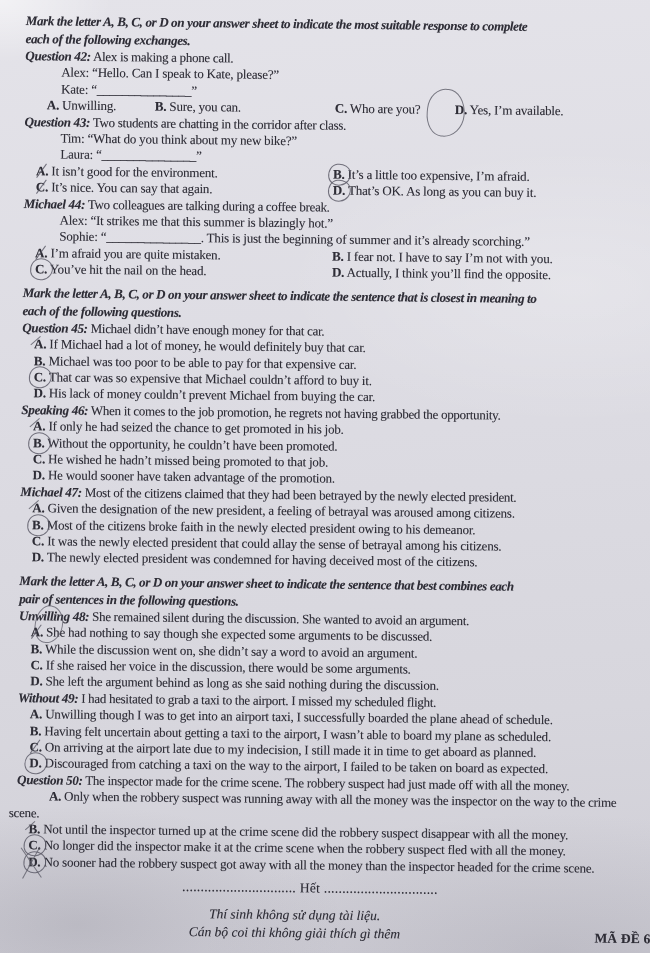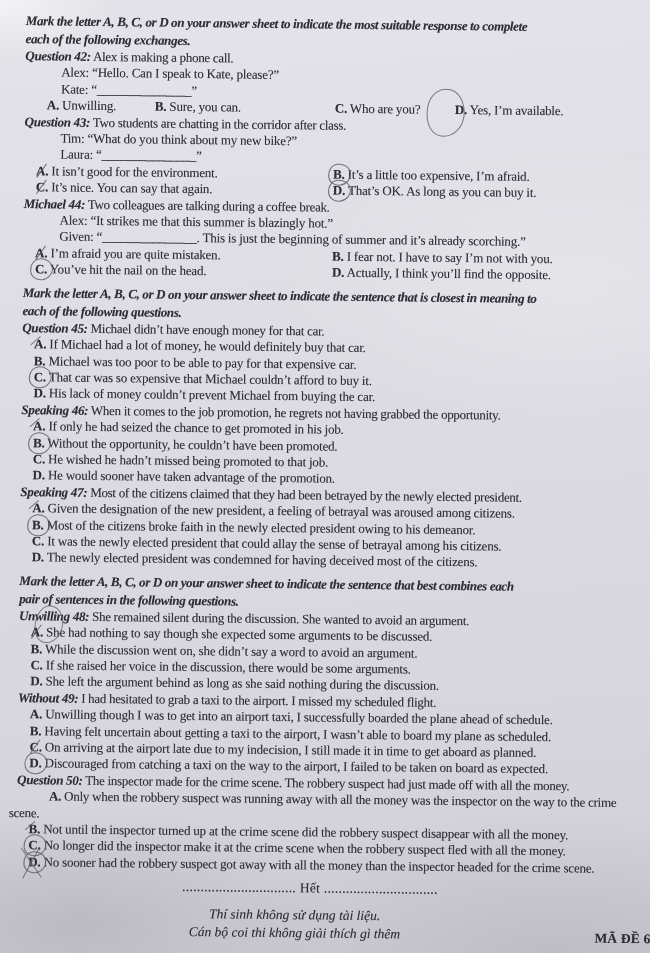--- a/index.html
+++ b/index.html
@@ -107,21 +107,21 @@
           <div class="opt-cols2">
             <div class="opt"><span class="letter mk-slash">A.</span> <span class="otext">It isn’t good for the environment.</span></div>
             <div class="opt"><span class="letter mk-circle">B.</span> <span class="otext">It’s a little too expensive, I’m afraid.</span></div>
             <div class="opt"><span class="letter mk-slash">C.</span> <span class="otext">It’s nice. You can say that again.</span></div>
             <div class="opt"><span class="letter mk-circle">D.</span> <span class="otext">That’s OK. As long as you can buy it.</span></div>
           </div>
         </div>
         <div class="q">
           <div class="qline"><span class="qlabel">Michael 44:</span> <span class="stem">Two colleagues are talking during a coffee break.</span></div>
           <div class="dline"><span class="speaker">Alex:</span> <span>“It strikes me that this summer is blazingly hot.”</span></div>
-          <div class="dline"><span class="speaker">Given:</span> <span>“_______________. This is just the beginning of summer and it’s already scorching.”</span></div>
+          <div class="dline"><span class="speaker">Sophie:</span> <span>“_______________. This is just the beginning of summer and it’s already scorching.”</span></div>
           <div class="opt-cols2">
             <div class="opt"><span class="letter mk-slash">A.</span> <span class="otext">I’m afraid you are quite mistaken.</span></div>
             <div class="opt"><span class="letter">B.</span> <span class="otext">I fear not. I have to say I’m not with you.</span></div>
             <div class="opt"><span class="letter mk-circle">C.</span> <span class="otext">You’ve hit the nail on the head.</span></div>
             <div class="opt"><span class="letter">D.</span> <span class="otext">Actually, I think you’ll find the opposite.</span></div>
           </div>
         </div>
       </div>
       <div class="section">
         <div class="instr-line">Mark the letter A, B, C, or D on your answer sheet to indicate the sentence that is closest in meaning to</div>
@@ -138,21 +138,21 @@
         <div class="q">
           <div class="qline"><span class="qlabel">Speaking 46:</span> <span class="stem">When it comes to the job promotion, he regrets not having grabbed the opportunity.</span></div>
           <div class="opt-stack-wrap">
             <div class="opt"><span class="letter mk-tick">A.</span> <span class="otext">If only he had seized the chance to get promoted in his job.</span></div>
             <div class="opt"><span class="letter mk-circle">B.</span> <span class="otext">Without the opportunity, he couldn’t have been promoted.</span></div>
             <div class="opt"><span class="letter">C.</span> <span class="otext">He wished he hadn’t missed being promoted to that job.</span></div>
             <div class="opt"><span class="letter">D.</span> <span class="otext">He would sooner have taken advantage of the promotion.</span></div>
           </div>
         </div>
         <div class="q">
-          <div class="qline"><span class="qlabel">Speaking 47:</span> <span class="stem">Most of the citizens claimed that they had been betrayed by the newly elected president.</span></div>
+          <div class="qline"><span class="qlabel">Michael 47:</span> <span class="stem">Most of the citizens claimed that they had been betrayed by the newly elected president.</span></div>
           <div class="opt-stack-wrap">
             <div class="opt"><span class="letter mk-tick">A.</span> <span class="otext">Given the designation of the new president, a feeling of betrayal was aroused among citizens.</span></div>
             <div class="opt"><span class="letter mk-circle">B.</span> <span class="otext">Most of the citizens broke faith in the newly elected president owing to his demeanor.</span></div>
             <div class="opt"><span class="letter">C.</span> <span class="otext">It was the newly elected president that could allay the sense of betrayal among his citizens.</span></div>
             <div class="opt"><span class="letter">D.</span> <span class="otext">The newly elected president was condemned for having deceived most of the citizens.</span></div>
           </div>
         </div>
       </div>
       <div class="section">
         <div class="instr-line">Mark the letter A, B, C, or D on your answer sheet to indicate the sentence that best combines each</div>

